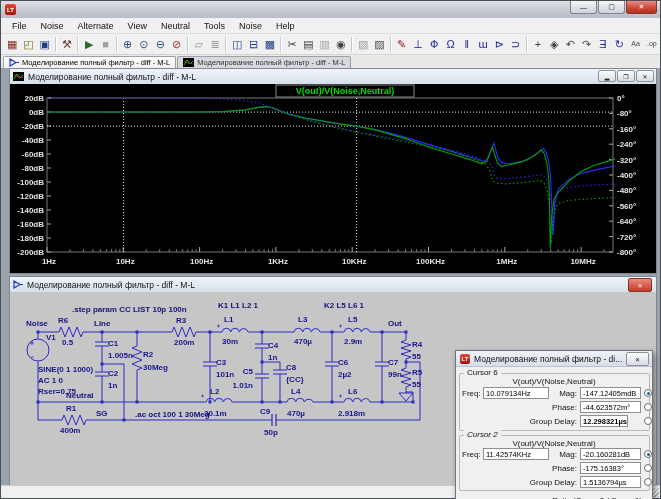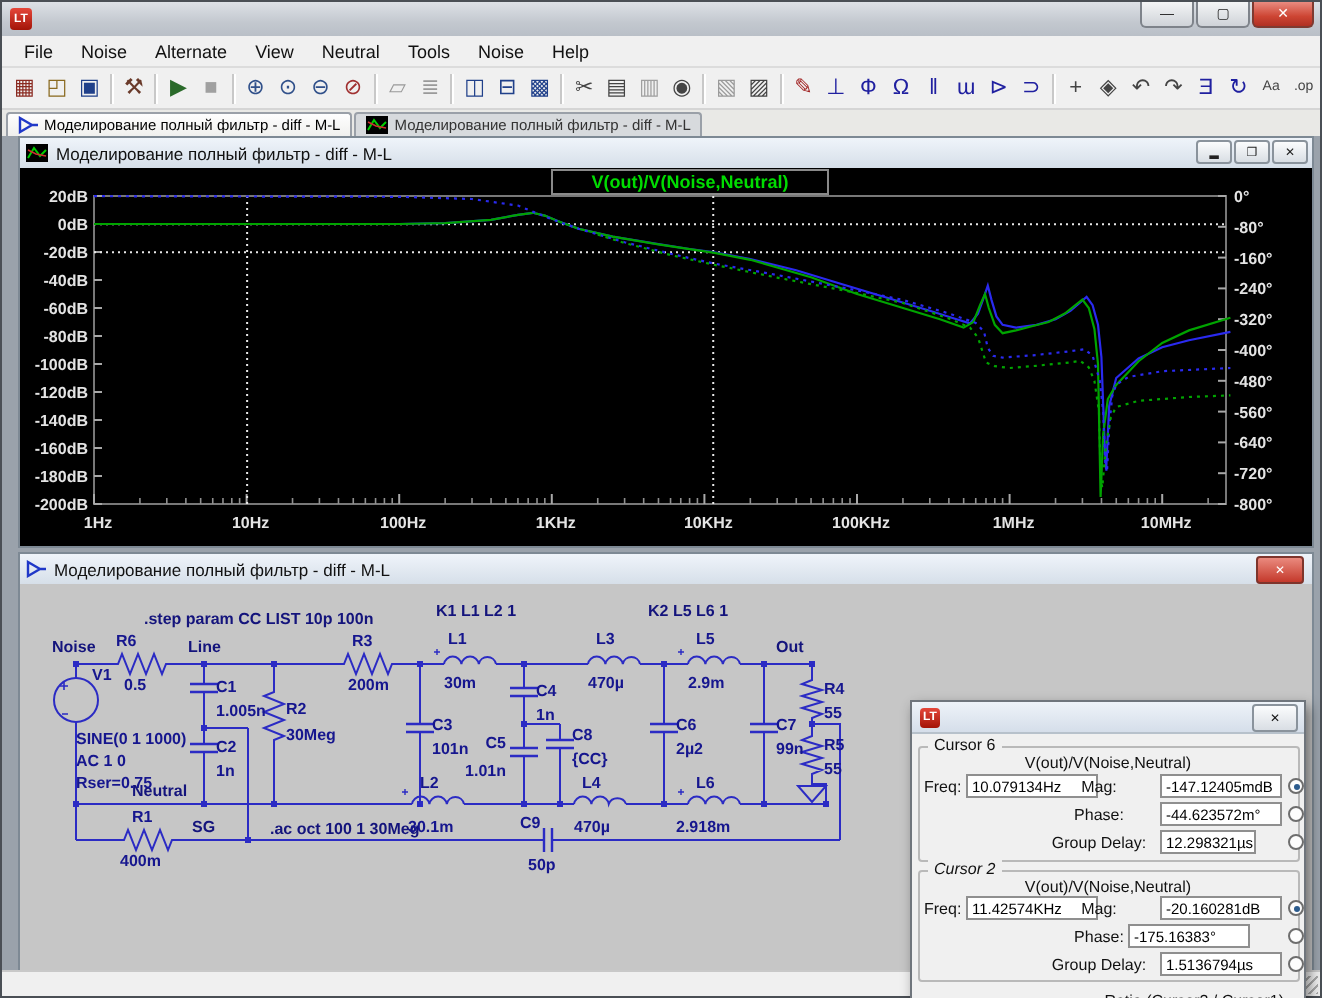--- a/index.html
+++ b/index.html
@@ -64,21 +64,21 @@
   .dialog{position:absolute;left:454px;top:282px;width:198px;height:198px;background:#f0f0f0;
     border:1px solid #6f757c;box-shadow:2px 3px 6px rgba(0,0,0,.45);z-index:30;box-sizing:border-box;}
   .dlg-title{height:15px;background:linear-gradient(#eef3f9,#d5deea);border-bottom:1px solid #b7c1cb;
     display:flex;align-items:center;padding:0 3px;font-size:8.5px;color:#111;}
   .dlg-close{position:absolute;right:3px;top:1px;width:21px;height:12px;border:1px solid #8a939c;border-radius:2px;
     background:linear-gradient(#fbfcfd,#d9dee4);font-size:6px;display:flex;align-items:center;justify-content:center;}
   .group{position:absolute;left:3px;width:191px;border:1px solid #b9b9b9;border-radius:2px;box-sizing:border-box;}
   .legend{position:absolute;left:8px;font-size:8px;background:#f0f0f0;padding:0 3px;color:#111;}
   .expr{position:absolute;width:100%;text-align:center;font-size:8px;color:#111;}
   .dlbl{position:absolute;font-size:8px;color:#111;white-space:nowrap;}
-  .dlbl.r{text-align:center;}
+  .dlbl.r{text-align:right;}
   .dbox{position:absolute;height:12px;background:#fff;border:1px solid #8f8f8f;font-size:7.5px;
     display:flex;align-items:center;padding:0 2px;white-space:nowrap;box-sizing:border-box;color:#000;}
   .radio{position:absolute;width:8px;height:8px;border:1px solid #6e6e6e;border-radius:50%;background:#fdfdfd;box-sizing:border-box;}
   .radio.sel::after{content:"";position:absolute;left:1.5px;top:1.5px;width:3px;height:3px;border-radius:50%;background:#2c5c8e;}
 
   
   .statusbar{position:absolute;left:0;bottom:0;width:100%;height:13px;background:#f0f0f0;
     border-top:1px solid #c9c9c9;display:flex;align-items:center;justify-content:flex-end;box-sizing:border-box;}
   .status-mode{font-size:8.5px;color:#111;margin-right:14px;}
   .grip{position:absolute;right:1px;bottom:1px;width:9px;height:9px;
@@ -446,48 +446,49 @@
           <text class="sch" x="334" y="52">2.9m</text>
           <text class="sch" x="338" y="102">L6</text>
           <text class="sch" x="328" y="124">2.918m</text>
         </svg>
       </div>
     </div>
 
     <div class="dialog">
       <div class="dlg-title">
         <div class="lt-logo" style="width:10px;height:10px;margin:0 4px 0 1px;">LT</div>
+        <span>Моделирование полный фильтр - di...</span>
         <div class="dlg-close">✕</div>
       </div>
 
       <div class="group" style="top:22px;height:58px;"></div>
       <div class="legend" style="top:17px;">Cursor 6</div>
       <div class="expr" style="top:26px;">V(out)/V(Noise,Neutral)</div>
       <div class="dlbl" style="left:6px;top:38px;">Freq:</div>
       <div class="dbox" style="left:27px;top:36px;width:66px;">10.079134Hz</div>
       <div class="dlbl r" style="left:66px;top:38px;width:55px;">Mag:</div>
       <div class="dbox" style="left:124px;top:36px;width:61px;">-147.12405mdB</div>
       <div class="radio sel" style="left:188px;top:38px;"></div>
       <div class="dlbl r" style="left:66px;top:52px;width:55px;">Phase:</div>
       <div class="dbox" style="left:124px;top:50px;width:61px;">-44.623572m°</div>
       <div class="radio" style="left:188px;top:52px;"></div>
       <div class="dlbl r" style="left:66px;top:66px;width:55px;">Group Delay:</div>
-      <div class="dbox" style="left:124px;top:64px;width:48px;">12.298321µs</div>
+      <div class="dbox" style="left:124px;top:64px;width:48px;font-weight:bold;">12.298321µs</div>
       <div class="radio" style="left:188px;top:66px;"></div>
 
       <div class="group" style="top:84px;height:56px;"></div>
       <div class="legend" style="top:79px;font-style:italic;">Cursor 2</div>
       <div class="expr" style="top:88px;">V(out)/V(Noise,Neutral)</div>
       <div class="dlbl" style="left:6px;top:99px;">Freq:</div>
       <div class="dbox" style="left:27px;top:97px;width:66px;">11.42574KHz</div>
       <div class="dlbl r" style="left:66px;top:99px;width:55px;">Mag:</div>
       <div class="dbox" style="left:124px;top:97px;width:61px;">-20.160281dB</div>
       <div class="radio sel" style="left:188px;top:99px;"></div>
       <div class="dlbl r" style="left:66px;top:113px;width:55px;">Phase:</div>
-      <div class="dbox" style="left:108px;top:111px;width:61px;">-175.16383°</div>
+      <div class="dbox" style="left:124px;top:111px;width:61px;">-175.16383°</div>
       <div class="radio" style="left:188px;top:113px;"></div>
       <div class="dlbl r" style="left:66px;top:127px;width:55px;">Group Delay:</div>
       <div class="dbox" style="left:124px;top:125px;width:61px;">1.5136794µs</div>
       <div class="radio" style="left:188px;top:127px;"></div>
 
       <div class="dlbl" style="left:0;top:145px;width:186px;text-align:right;">Ratio (Cursor2 / Cursor1)</div>
 
     </div>
   </div>
 

